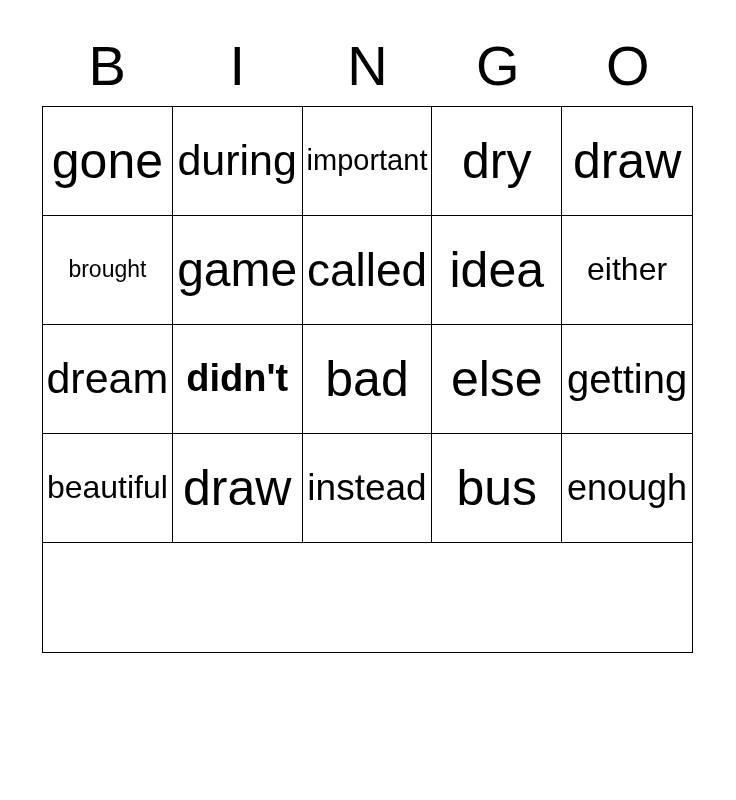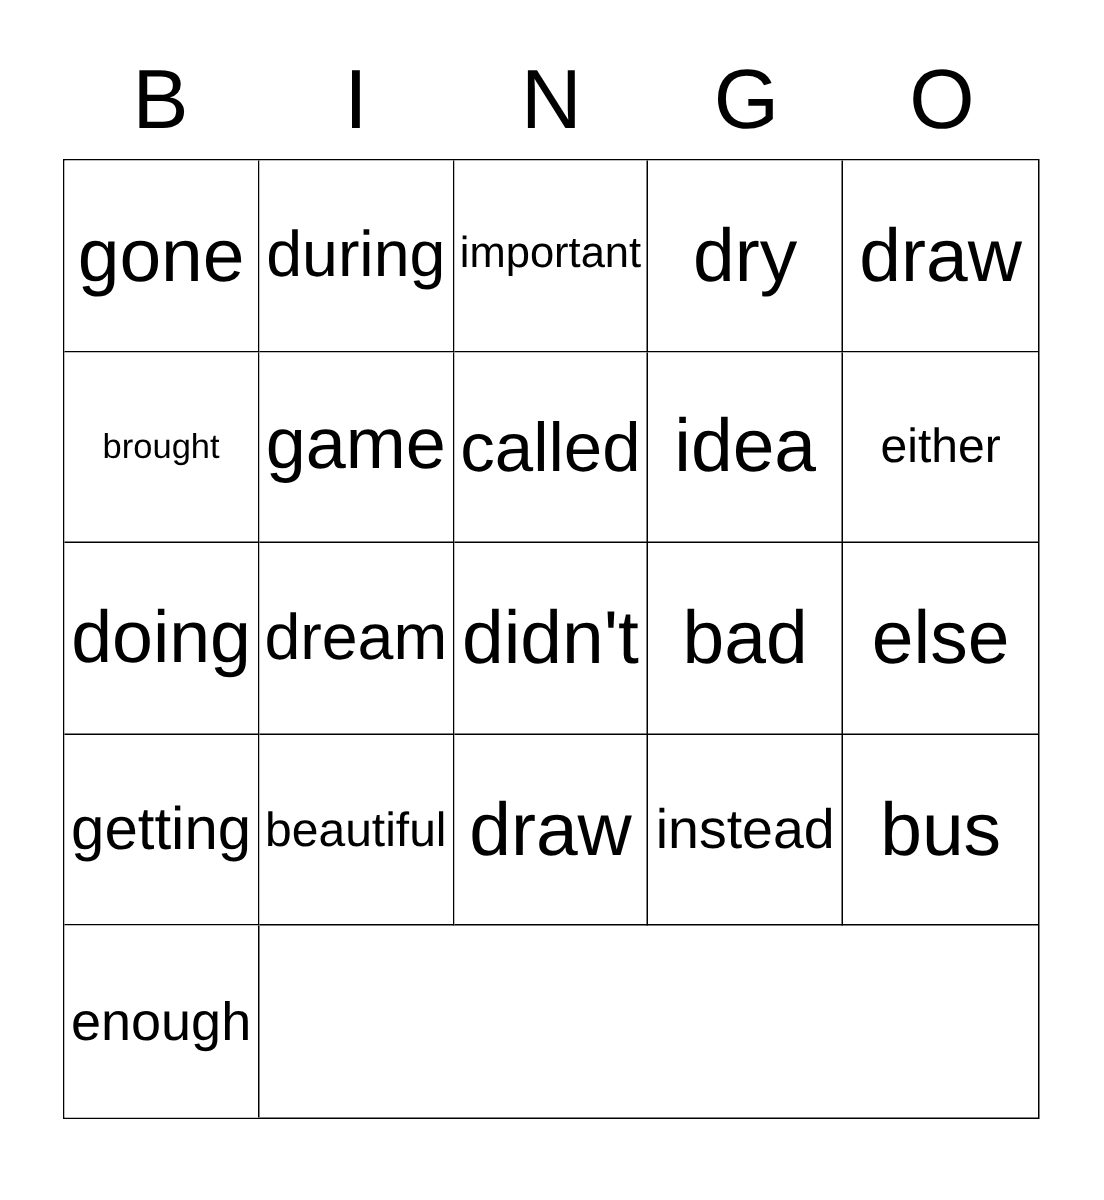--- a/index.html
+++ b/index.html
@@ -28,21 +28,21 @@
     font-size: 56px;
     line-height: 60px;
     font-weight: 400;
     color: #000000;
   }
   .card {
     position: absolute;
     left: 42px;
     top: 106px;
     width: 651px;
-    height: 640px;
+    height: 547px;
     box-sizing: border-box;
     border: 1.5px solid #000000;
     display: grid;
     grid-template-columns: repeat(5, 1fr);
     grid-template-rows: repeat(5, 1fr);
     background: #ffffff;
   }
   .cell {
     box-sizing: border-box;
     border-right: 1.5px solid #000000;
@@ -101,28 +101,25 @@
       <span class="word" style="font-size: 46px;">called</span>
     </div>
   <div class="cell">
       <span class="word" style="font-size: 50px;">idea</span>
     </div>
 
   <div class="cell">
       <span class="word" style="font-size: 32px;">either</span>
     </div>
   <div class="cell">
-      <span class="word" style="font-size: 49px;">doing</span>
-    </div>
-  <div class="cell">
       <span class="word" style="font-size: 43px;">dream</span>
     </div>
 
   <div class="cell">
-      <span class="word" style="font-size: 50px;">didn't</span>
+      <span class="word" style="font-size: 38px; font-weight: bold;">didn't</span>
     </div>
   <div class="cell">
       <span class="word" style="font-size: 50px;">bad</span>
     </div>
   <div class="cell">
       <span class="word" style="font-size: 50px;">else</span>
     </div>
   <div class="cell">
       <span class="word" style="font-size: 40px;">getting</span>
     </div>

